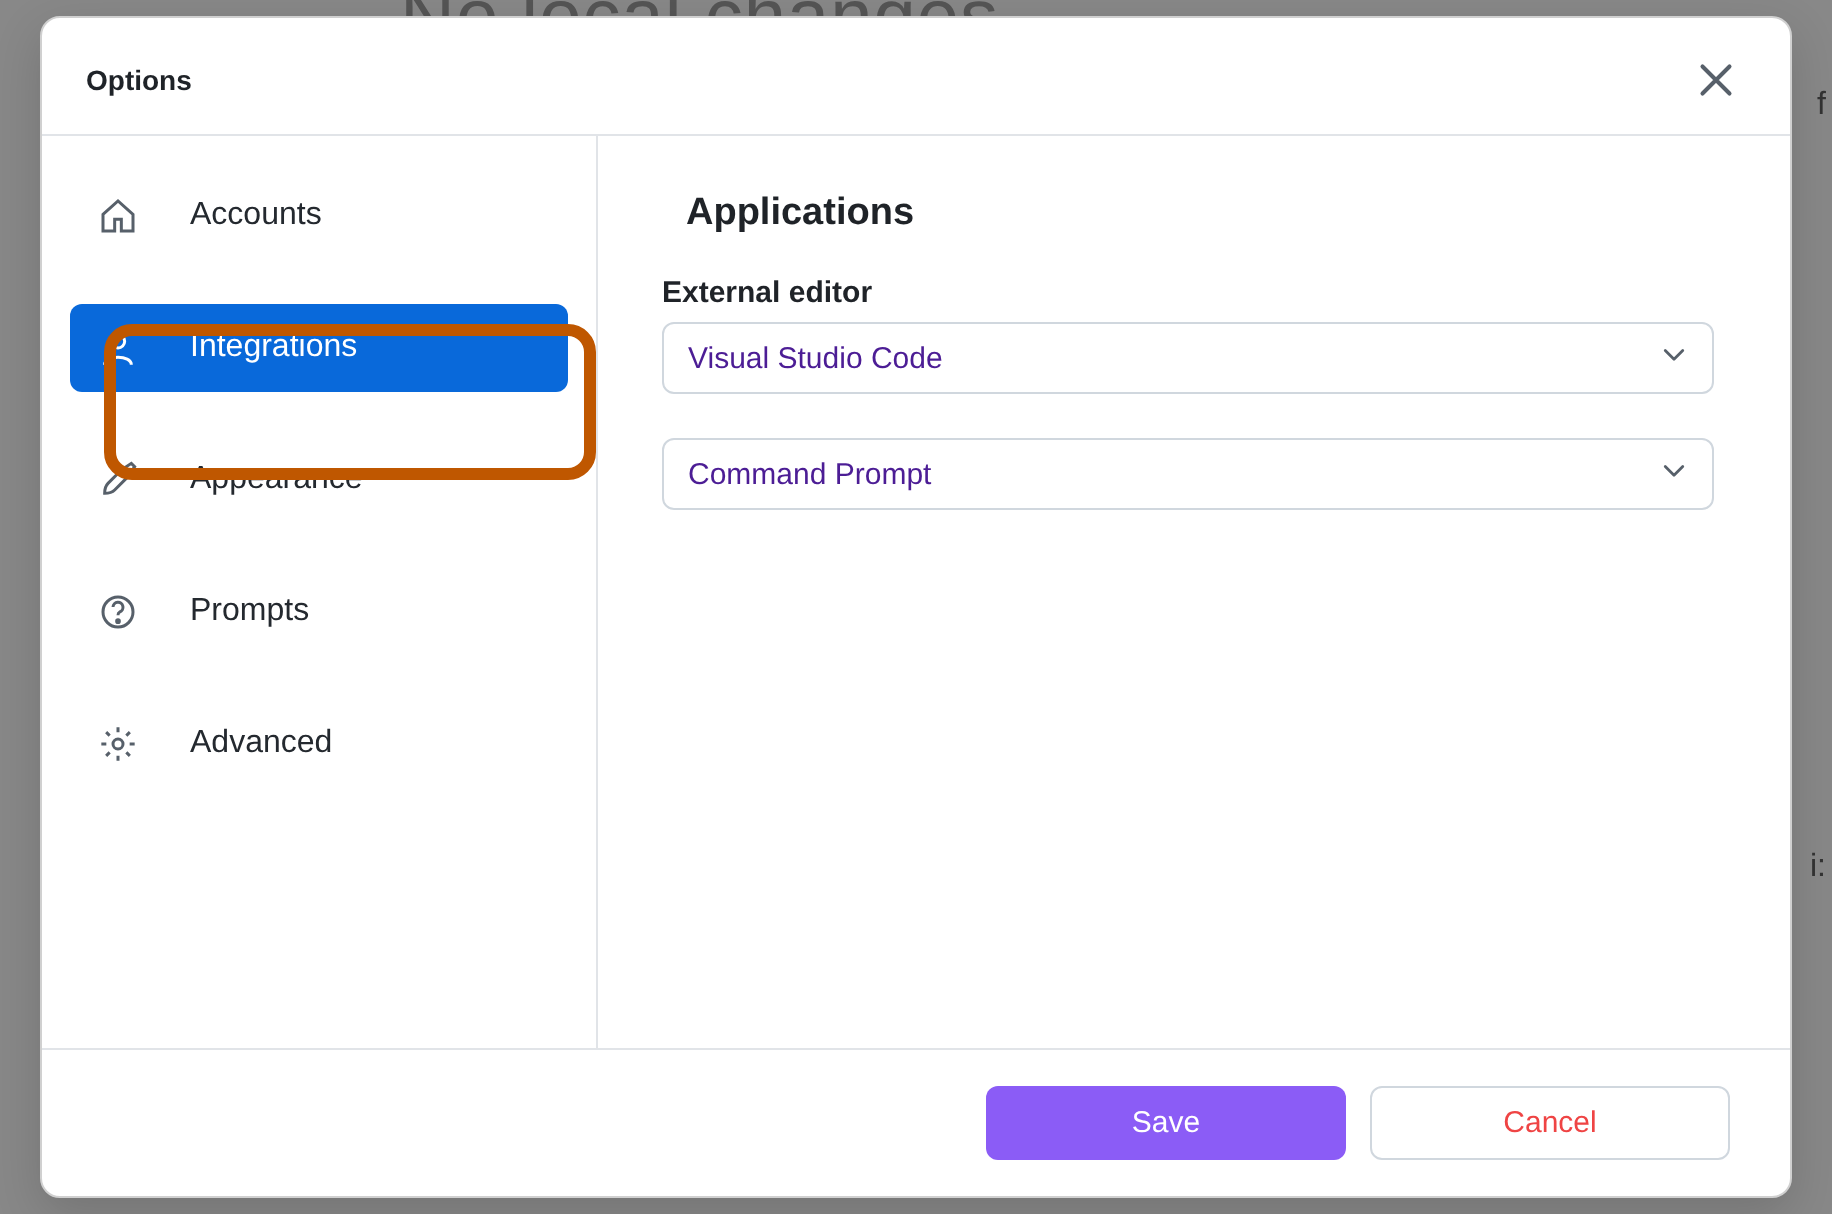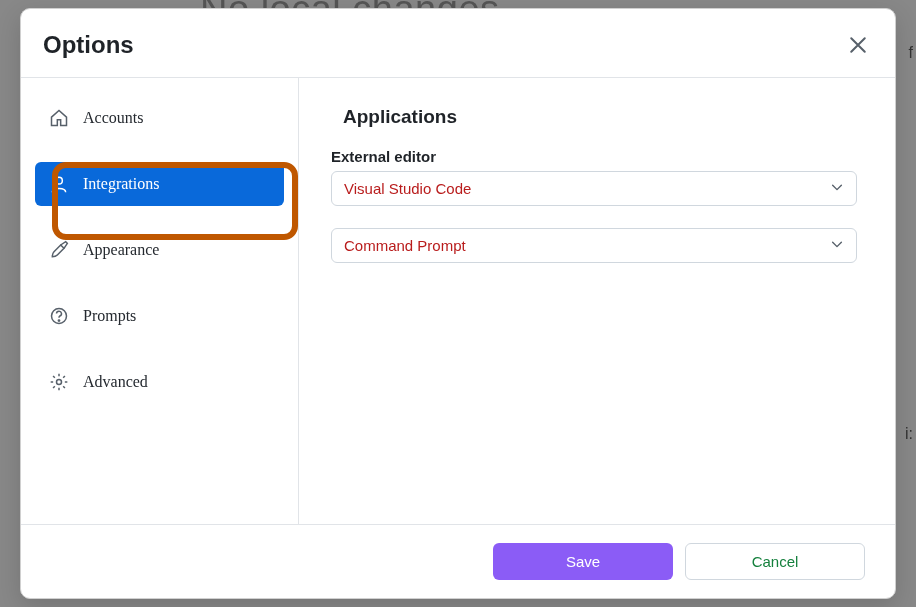--- a/index.html
+++ b/index.html
@@ -34,21 +34,21 @@
       flex-direction: column;
     }
     .dialog-header {
       padding: 22px 28px 18px 22px;
       display: flex;
       align-items: center;
       justify-content: space-between;
       border-bottom: 1px solid #e1e4e8;
     }
     .dialog-title {
-      font-size: 24px;
+      font-size: 14px;
       font-weight: 600;
       color: #1f2328;
     }
     .close-btn {
       cursor: pointer;
       color: #57606a;
       width: 18px;
       height: 18px;
     }
     .dialog-body {
@@ -58,28 +58,27 @@
       min-height: 0;
     }
     .sidebar {
       width: 278px;
       border-right: 1px solid #e1e4e8;
       padding: 18px 14px;
     }
     .sidebar-item {
       display: flex;
       align-items: center;
-      gap: 14px;
+      gap: 26px;
       padding: 12px 14px;
       border-radius: 6px;
       font-size: 16px;
       color: #24292f;
       cursor: pointer;
       margin-bottom: 22px;
-      font-family: Liberation Serif, serif;
     }
     .sidebar-item.active {
       background: #0969da;
       color: #fff;
     }
     .sidebar-item .icon {
       width: 20px;
       height: 20px;
       display: flex;
       align-items: center;
@@ -112,21 +111,21 @@
       color: #1f2328;
       margin-bottom: 6px;
       font-weight: bold;
     }
     .select {
       width: 100%;
       border: 1px solid #d0d7de;
       border-radius: 6px;
       padding: 8px 12px;
       font-size: 15px;
-      color: #b91c1c;
+      color: #4c1d95;
       background: #fff;
       display: flex;
       align-items: center;
       justify-content: space-between;
       cursor: pointer;
       margin-bottom: 22px;
     }
     .chevron {
       color: #57606a;
     }
@@ -145,21 +144,21 @@
       cursor: pointer;
       border: 1px solid transparent;
     }
     .btn-primary {
       background: #8b5cf6;
       color: #fff;
       font-weight: 500;
     }
     .btn-secondary {
       background: #fff;
-      color: #15803d;
+      color: #ef4444;
       border-color: #d0d7de;
     }
     .side-char {
       position: absolute;
       right: 3px;
       color: #333;
       font-size: 16px;
     }
   </style>
 </head>

